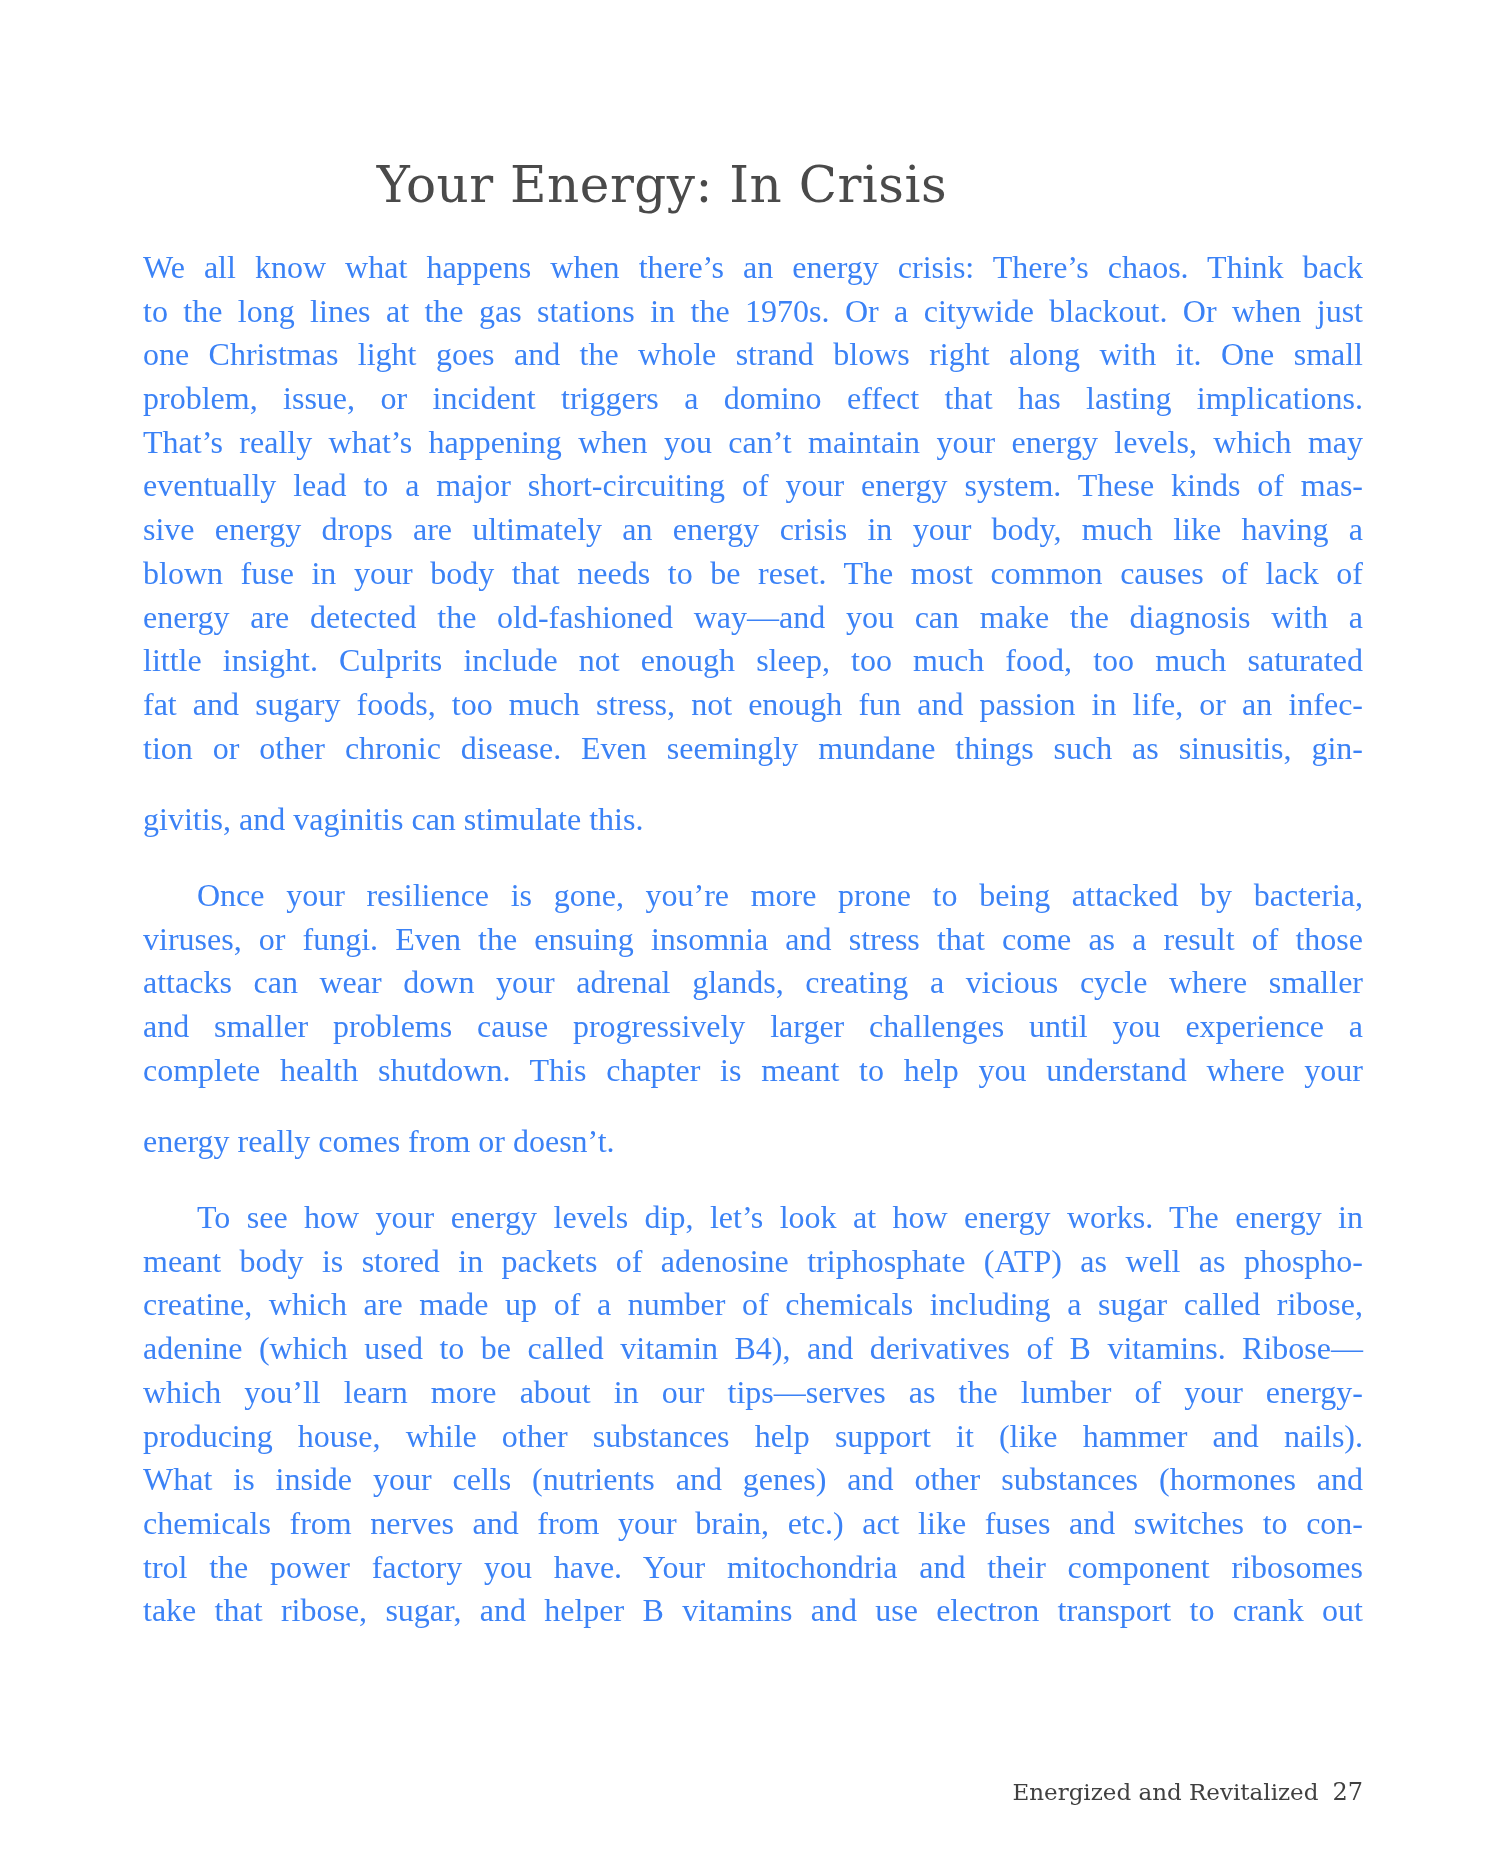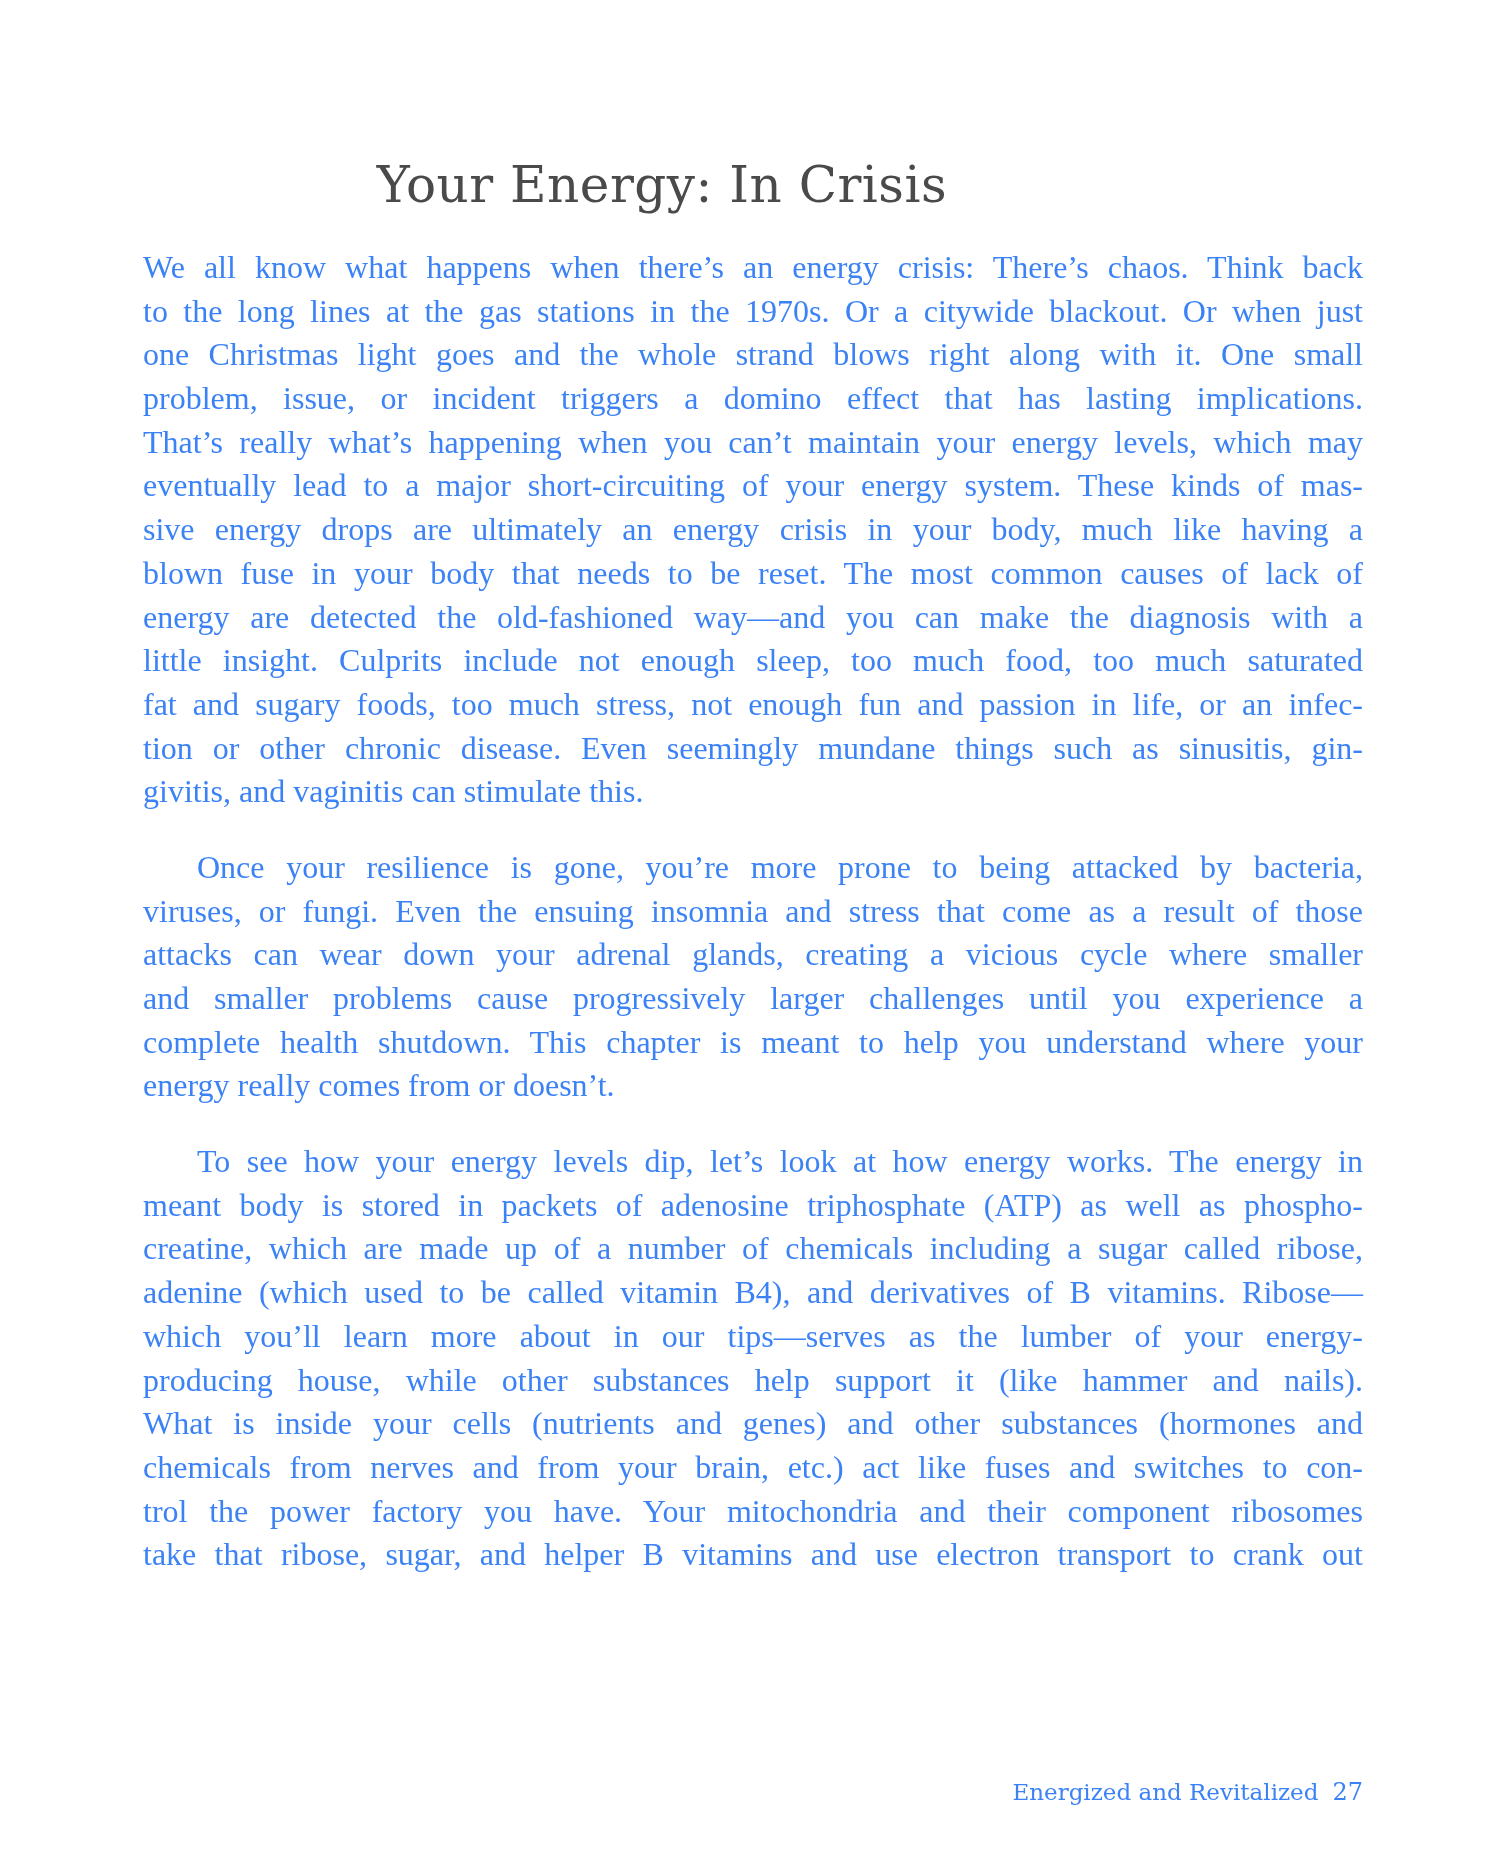--- a/index.html
+++ b/index.html
@@ -10,25 +10,25 @@
     font-weight:normal;
   }
   .body {
     position:absolute; left:143px; width:1220px; top:246px;
     font-family:"Liberation Serif", serif; font-size:32px; color:#3b82f6;
   }
   .line {
     height:43.7px; line-height:43.7px; white-space:nowrap;
     text-align:justify; text-align-last:justify;
   }
-  .line.last { text-align-last:left; }
+  .line.last { text-align-last:left;margin-top:28px; }
   .line.indent { text-indent:54px;margin-top:32px; }
   .footer {
     position:absolute; right:137px; top:1778px;
-    font-family:"DejaVu Serif", serif; font-size:23px; color:#3b82f6;
+    font-family:"DejaVu Serif", serif; font-size:23px; color:#404040;
   }
   .footer .num { margin-left:14px; font-size:24px; }
 </style>
 </head>
 <body>
 
 <h1 class="title">Your Energy: In Crisis</h1>
 
 <div class="body">
   <div>

